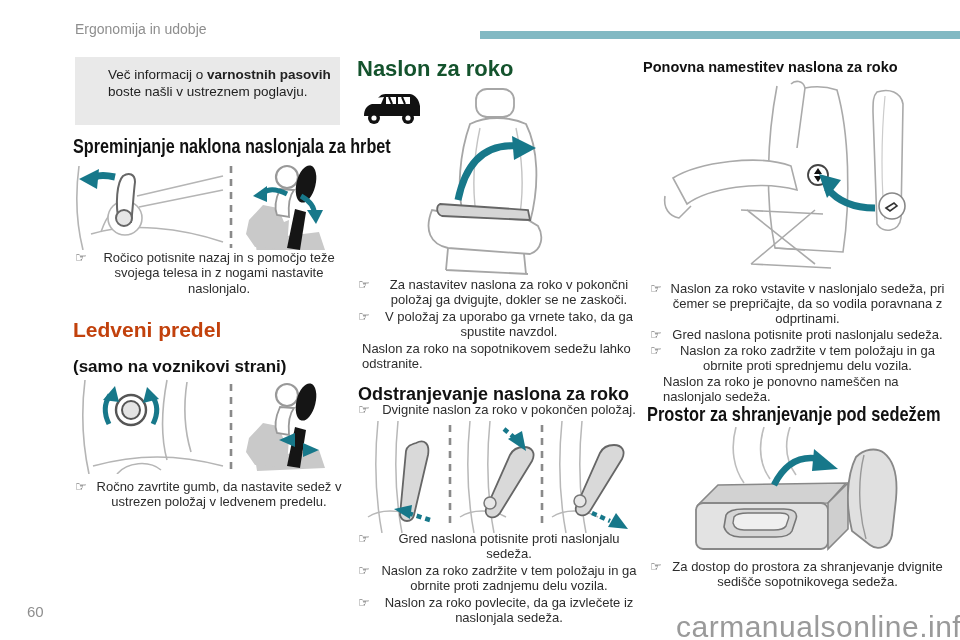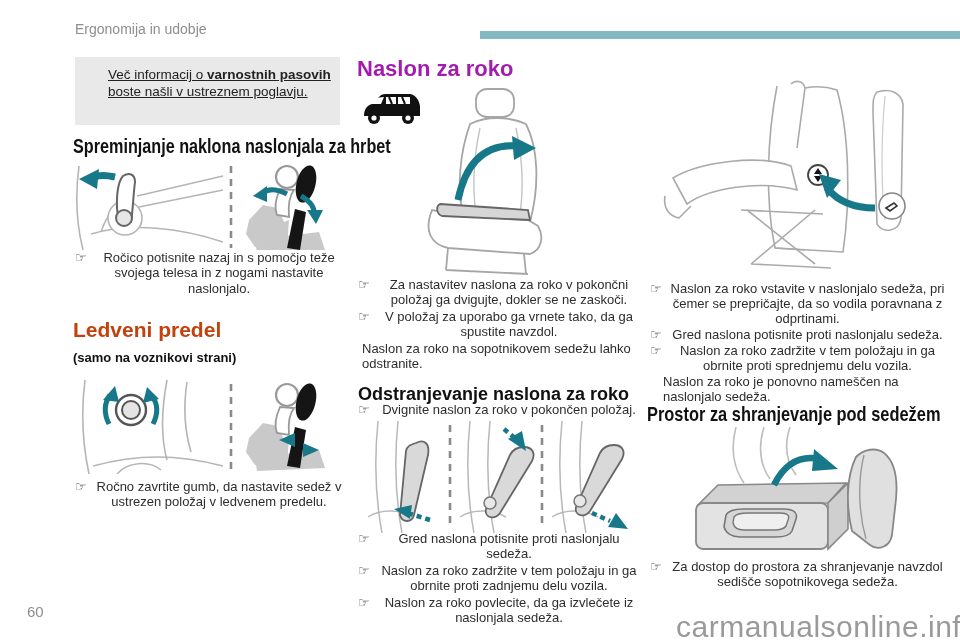--- a/index.html
+++ b/index.html
@@ -6,25 +6,25 @@
   .page{position:relative;width:960px;height:640px;background:#ffffff;overflow:hidden;
         font-family:"Liberation Sans",sans-serif;color:#2d2d2d;
         --teal:#17788A;--bar:#82b9c3;--line:#a6a6a6;--fillg:#d6d6d6;--ink:#161616;}
   .abs{position:absolute;}
   .crumb{font-size:14px;color:#8e8e8e;}
   .tealbar{background:var(--bar);height:8px;}
   .infobox{background:#e9e9e9;}
   .ibar{position:absolute;left:14px;top:13px;width:6px;}
   .ibar .dot{width:6px;height:6px;background:#1E8FC4;margin-bottom:2px;}
   .ibar .stem{width:6px;height:15px;background:#1E8FC4;}
-  .infotext{position:absolute;left:33px;top:10px;width:232px;font-size:13.5px;line-height:16.5px;color:#222;text-decoration:underline;}
+  .infotext{position:absolute;left:33px;top:10px;width:232px;font-size:13.5px;line-height:16.5px;color:#222;}
   .h-cond{font-weight:bold;font-size:20.5px;color:#111;white-space:nowrap;transform:scaleX(0.79);transform-origin:0 50%;}
   .h-big{font-weight:bold;font-size:21px;color:#c2410c;}
-  .h-mid{font-weight:bold;font-size:22px;color:#a21caf;}
-  .h-sub{font-weight:bold;font-size:13px;color:#111;}
+  .h-mid{font-weight:bold;font-size:22px;color:#14532d;}
+  .h-sub{font-weight:bold;font-size:17px;color:#111;margin-top:7px;}
   .h-small{font-weight:bold;font-size:18px;color:#111;}
   .blk{font-size:13px;line-height:15.4px;color:#2d2d2d;}
   .bullet{display:flex;margin:0 0 1px 0;}
   .hand{flex:0 0 20px;color:#4a4a4a;font-size:13px;}
   .btxt{flex:1;text-align:center;}
   .note{margin-left:4px;}
   .note-ind{margin-left:13px;}
   .pagenum{font-size:15px;color:#8e8e8e;}
   .watermark{font-size:30px;color:#9a9a9a;letter-spacing:0.5px;}
   svg{display:block;}
@@ -194,20 +194,21 @@
     <div class="bullet">
       <span class="hand">☞</span>
       <span class="btxt">Naslon za roko zadržite v tem položaju in ga obrnite proti zadnjemu delu vozila.</span>
     </div>
     <div class="bullet">
       <span class="hand">☞</span>
       <span class="btxt">Naslon za roko povlecite, da ga izvlečete iz naslonjala sedeža.</span>
     </div>
   </div>
 
+  <div class="abs h-small" style="left:643px;top:59px;font-size:14.5px;">Ponovna namestitev naslona za roko</div>
 
   <svg class="abs" style="left:655px;top:78px;" width="290" height="200" viewBox="0 0 290 200">
     <path d="M122,8 C112,60 110,122 120,170 L150,172 M150,10 L142,70" fill="none" stroke="#aaa" stroke-width="1.6"></path>
     <path d="M150,10 C160,8 170,8 182,12 C194,54 196,120 188,174 L120,170" fill="none" stroke="#aaa" stroke-width="1.6"></path>
     <path d="M136,6 C140,2 148,2 150,10" fill="none" stroke="#aaa" stroke-width="1.6"></path>
     <path d="M18,100 C44,84 104,76 136,88 L142,112 C104,102 54,110 32,126 Z" fill="#fff" stroke="#aaa" stroke-width="1.6"></path>
     <path d="M10,118 C8,130 14,138 24,140 L36,128" fill="none" stroke="#aaa" stroke-width="1.6"></path>
     <path d="M92,132 L160,186 M160,132 L96,186 M96,186 L176,190 M86,132 L168,136" fill="none" stroke="#aaa" stroke-width="1.6"></path>
     <path d="M222,14 C234,10 246,14 248,26 L246,140 C244,154 228,156 222,146 L218,34 C218,24 218,18 222,14 Z" fill="#fff" stroke="#aaa" stroke-width="1.6"></path>
     <path d="M230,18 C226,60 226,110 230,142" fill="none" stroke="#ccc" stroke-width="1.2"></path>
@@ -246,20 +247,20 @@
     <path d="M56,90 C58,87 64,86 70,86 L102,86 C110,86 112,89 110,93 L108,99 C106,102 102,103 96,103 L66,103 C60,103 56,100 55,96 Z" fill="#efefef" stroke="#777" stroke-width="1.4"></path>
     <path d="M178,30 C186,22 198,20 206,26 C216,34 220,50 218,72 L214,108 C212,120 200,124 192,118 L174,104 C168,80 168,50 178,30 Z" fill="#e0e0e0" stroke="#888" stroke-width="1.8"></path>
     <path d="M186,28 C180,52 180,84 188,112" fill="none" stroke="#999" stroke-width="1.4"></path>
     <path d="M96,58 Q112,26 142,32" fill="none" stroke="var(--teal)" stroke-width="6.5"></path>
     <polygon points="160,42 136,22 134,44" fill="var(--teal)"></polygon>
   </svg>
 
   <div class="abs blk" style="left:650px;top:559px;width:295px;">
     <div class="bullet">
       <span class="hand">☞</span>
-      <span class="btxt">Za dostop do prostora za shranjevanje navzdol sedišče sopotnikovega sedeža.</span>
+      <span class="btxt">Za dostop do prostora za shranjevanje dvignite sedišče sopotnikovega sedeža.</span>
     </div>
   </div>
 
   <div class="abs pagenum" style="left:27px;top:603px;">60</div>
   <div class="abs watermark" style="left:676px;top:610px;">carmanualsonline.info</div>
 
 </div>
 
 </body></html>

